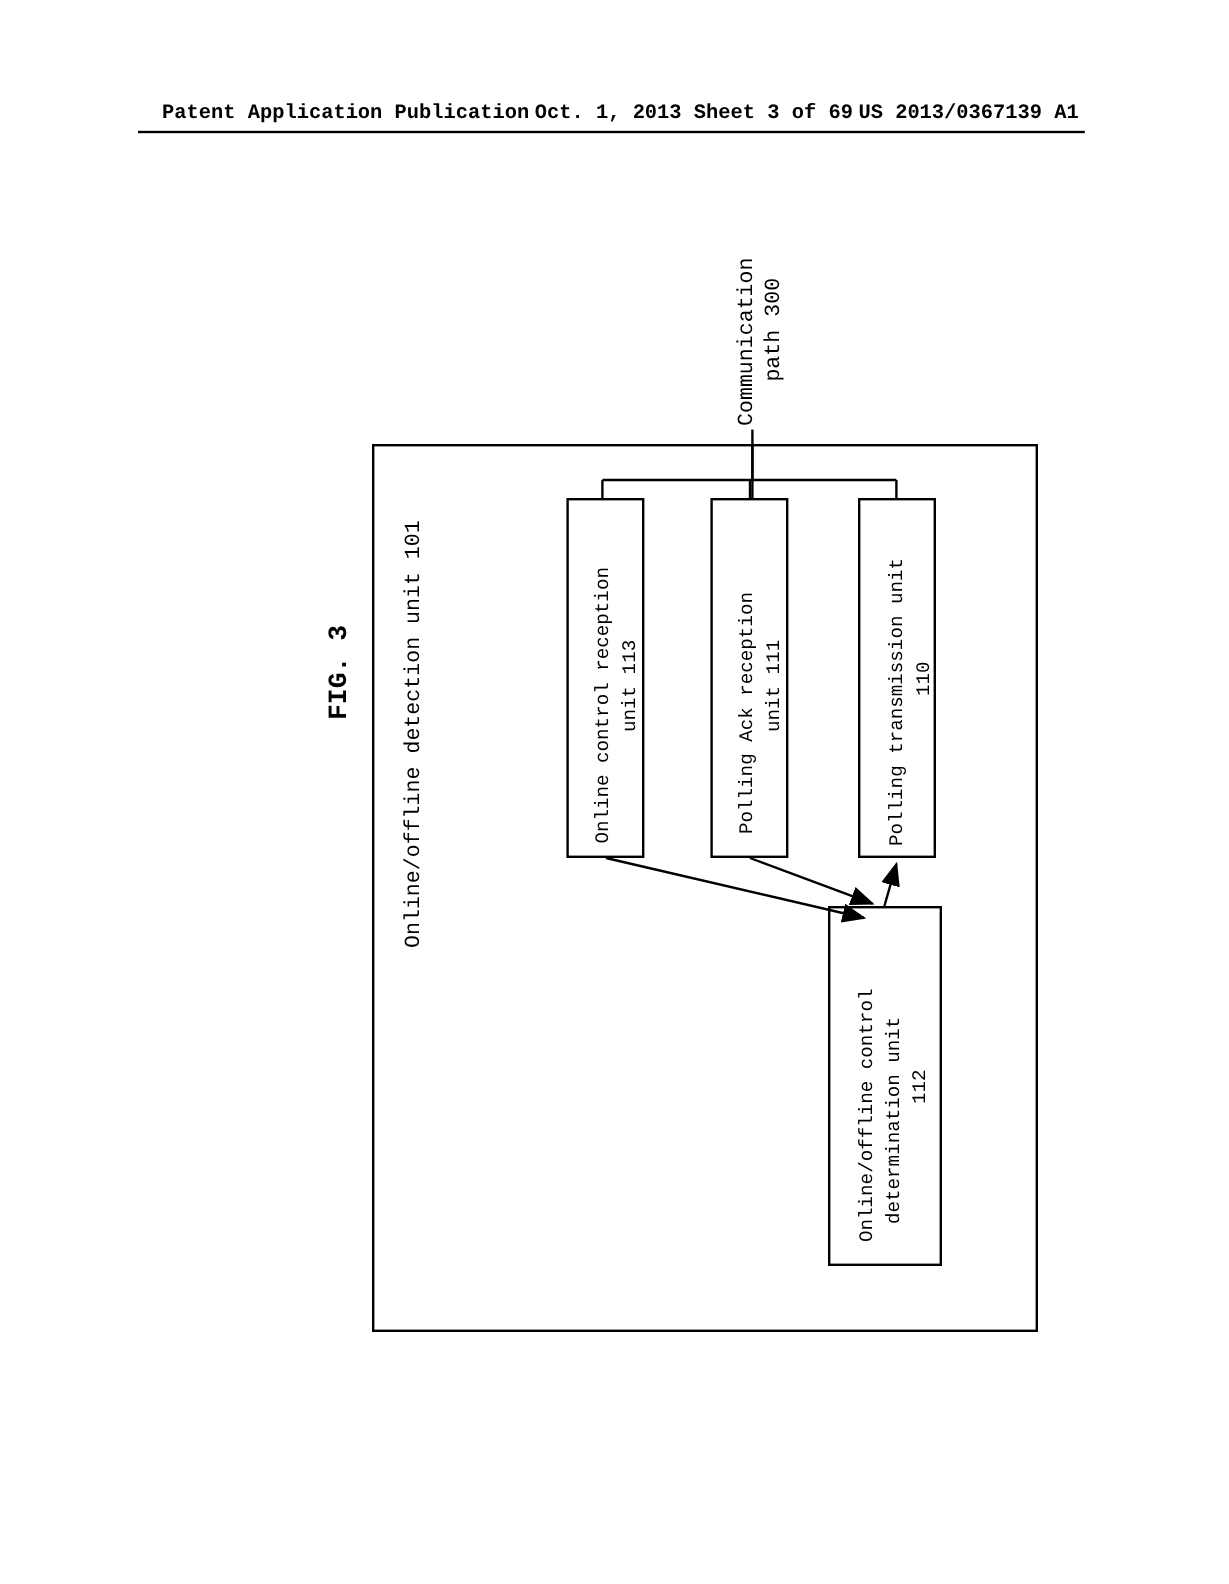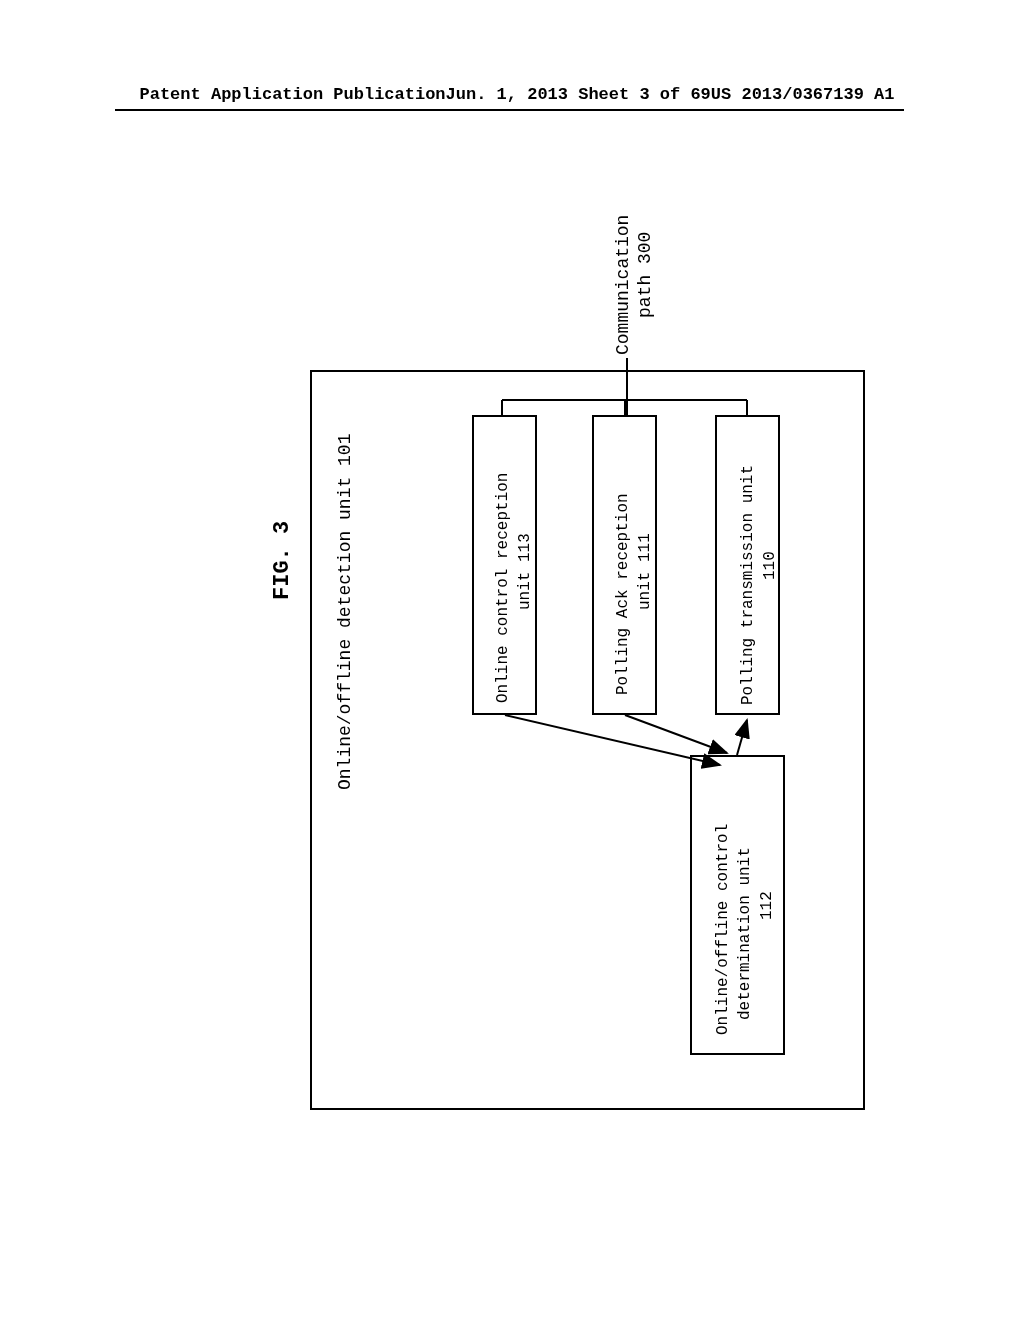--- a/index.html
+++ b/index.html
@@ -13,21 +13,21 @@
       background: #fff;
       font-family: "Courier New", monospace;
       position: relative;
     }
     .header {
       position: absolute;
       top: 85px;
       left: 0;
       right: 0;
       display: flex;
-      justify-content: center;
+      justify-content: space-between;
       padding: 0 125px 0 135px;
       font-weight: bold;
       font-size: 17px;
     }
     .header-rule {
       position: absolute;
       top: 109px;
       left: 115px;
       right: 120px;
       height: 2px;
@@ -167,21 +167,21 @@
       width: 750px;
       height: 930px;
       pointer-events: none;
     }
   </style>
 </head>
 <body>
 
 <div class="header">
   <span>Patent Application Publication</span>
-  <span>Jun. 1, 2013  Sheet 3 of 69</span>
+  <span>Oct. 1, 2013  Sheet 3 of 69</span>
   <span>US 2013/0367139 A1</span>
 </div>
 <div class="header-rule"></div>
 
 <div class="main-container">
 
   <div class="figure-label">FIG. 3</div>
 
   <div class="outer-box"></div>
   <div class="outer-box-label">Online/offline detection unit 101</div>

